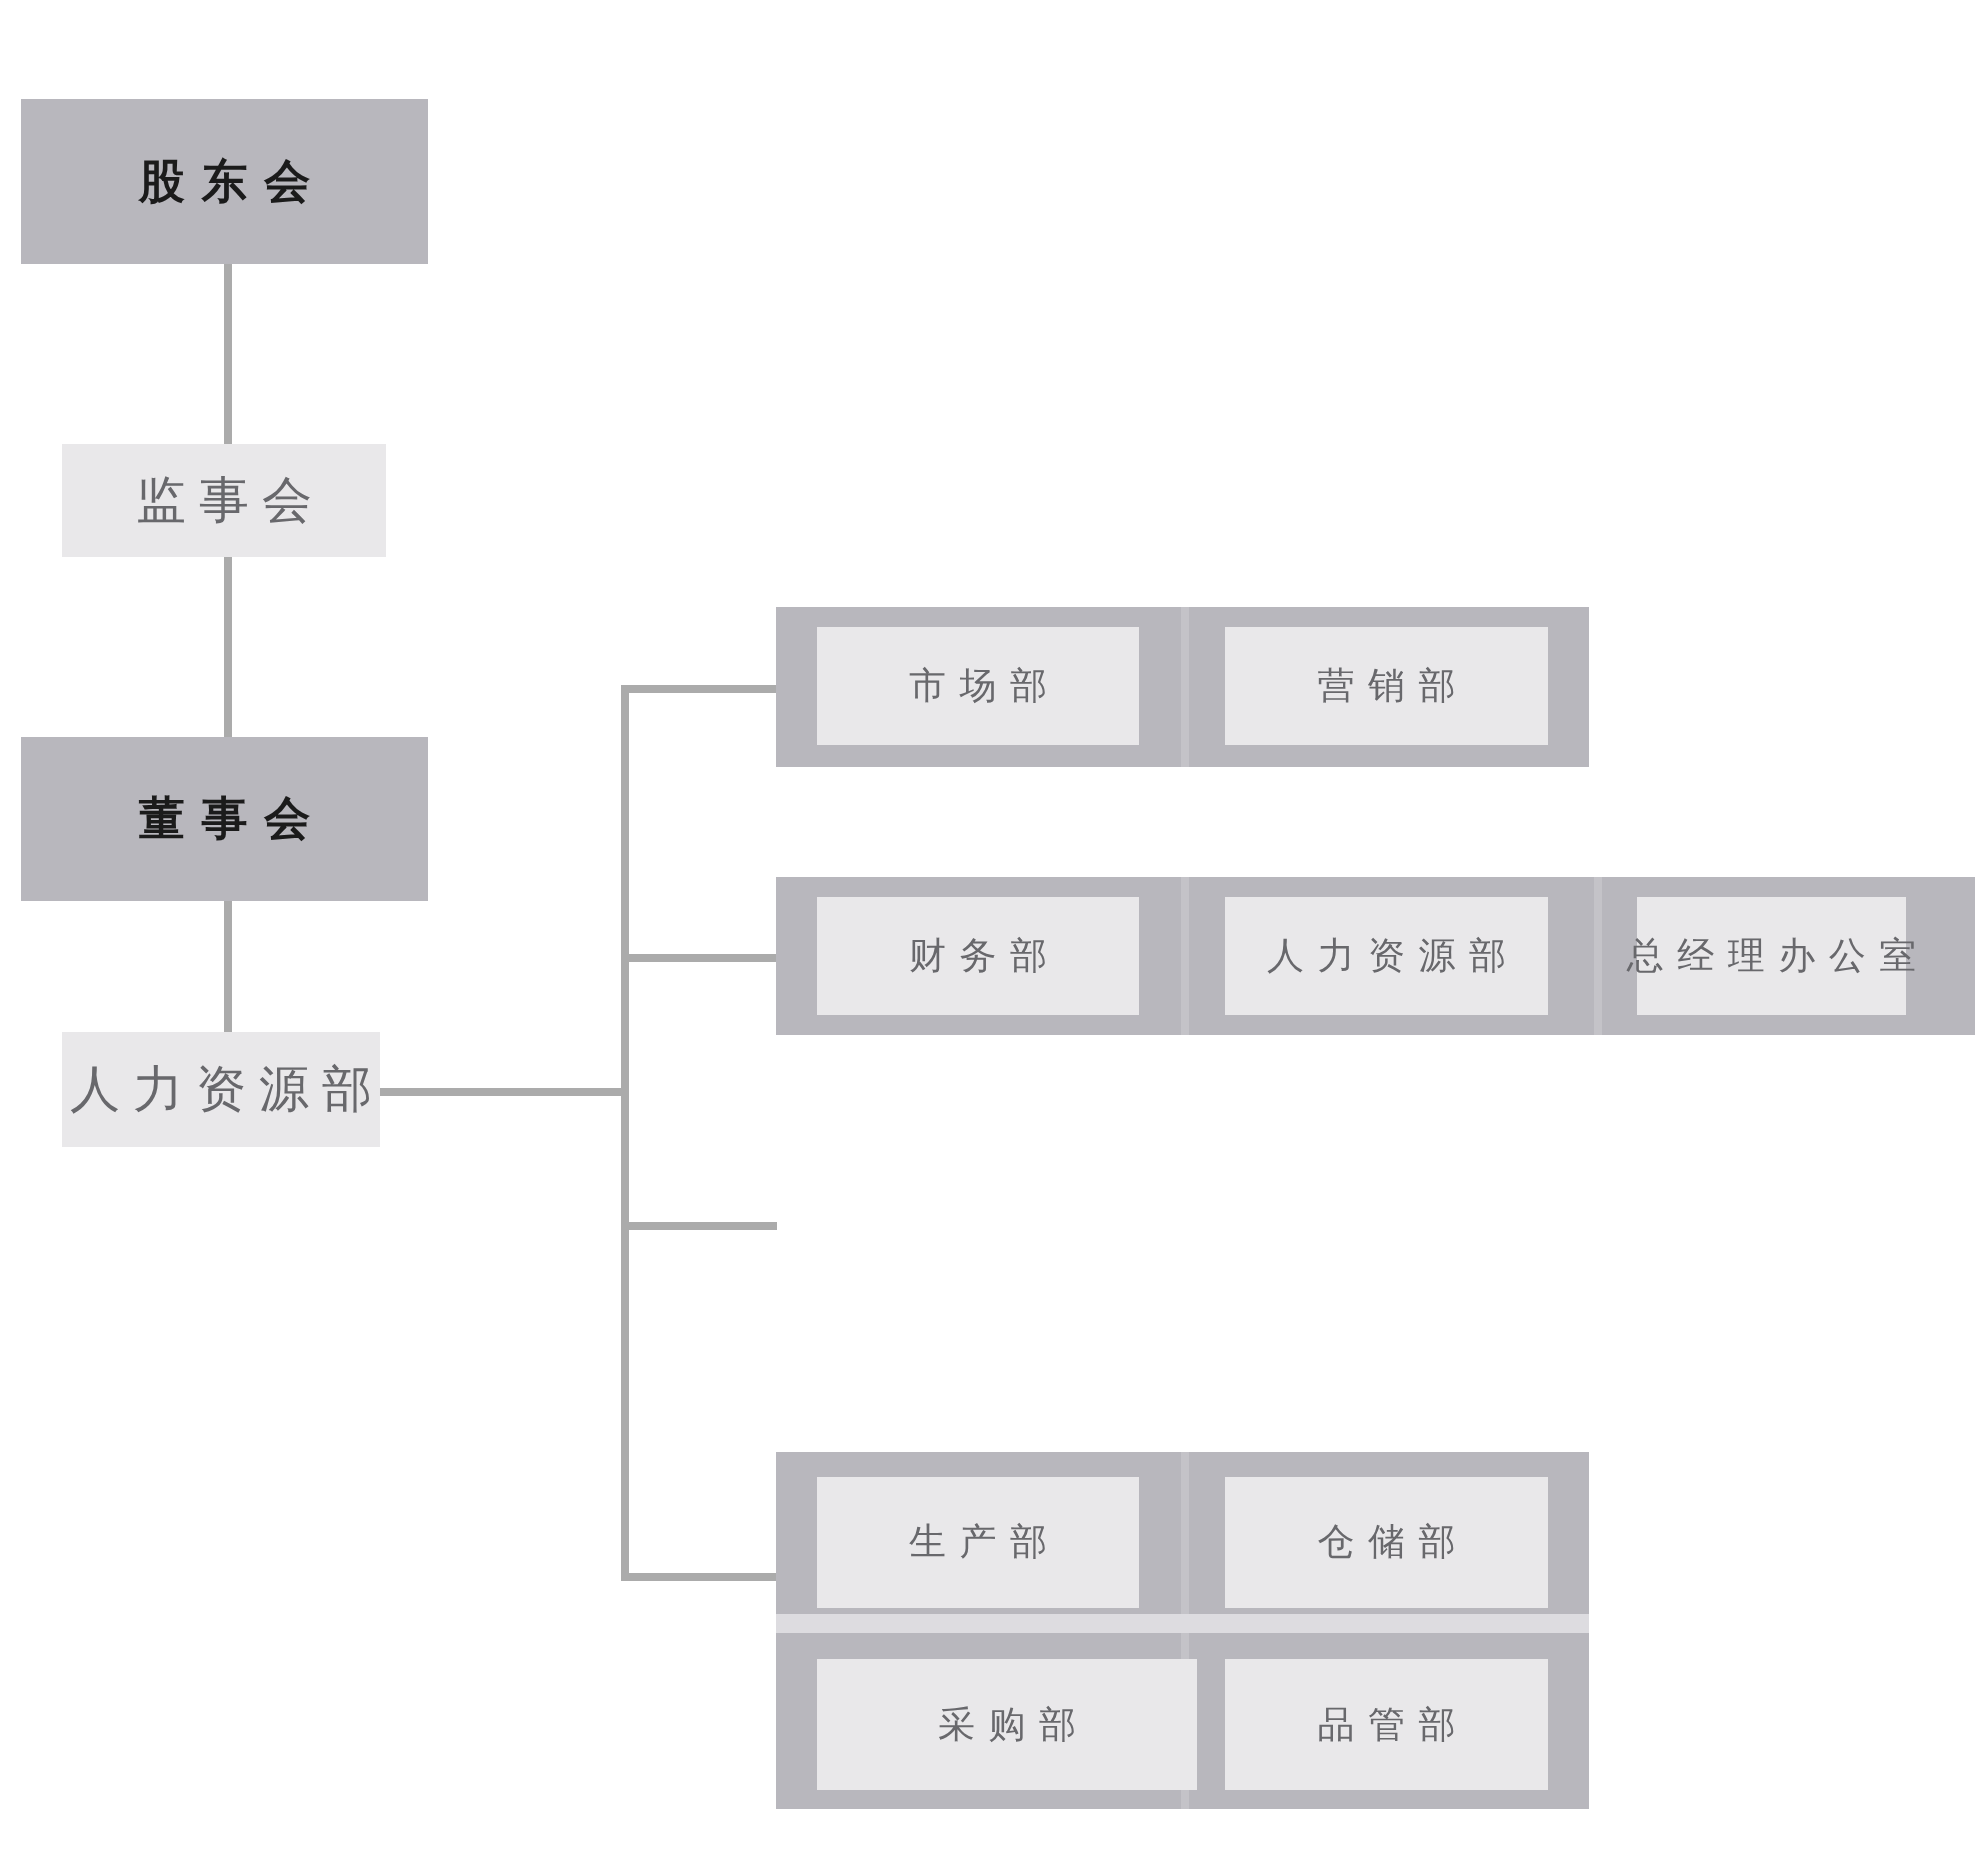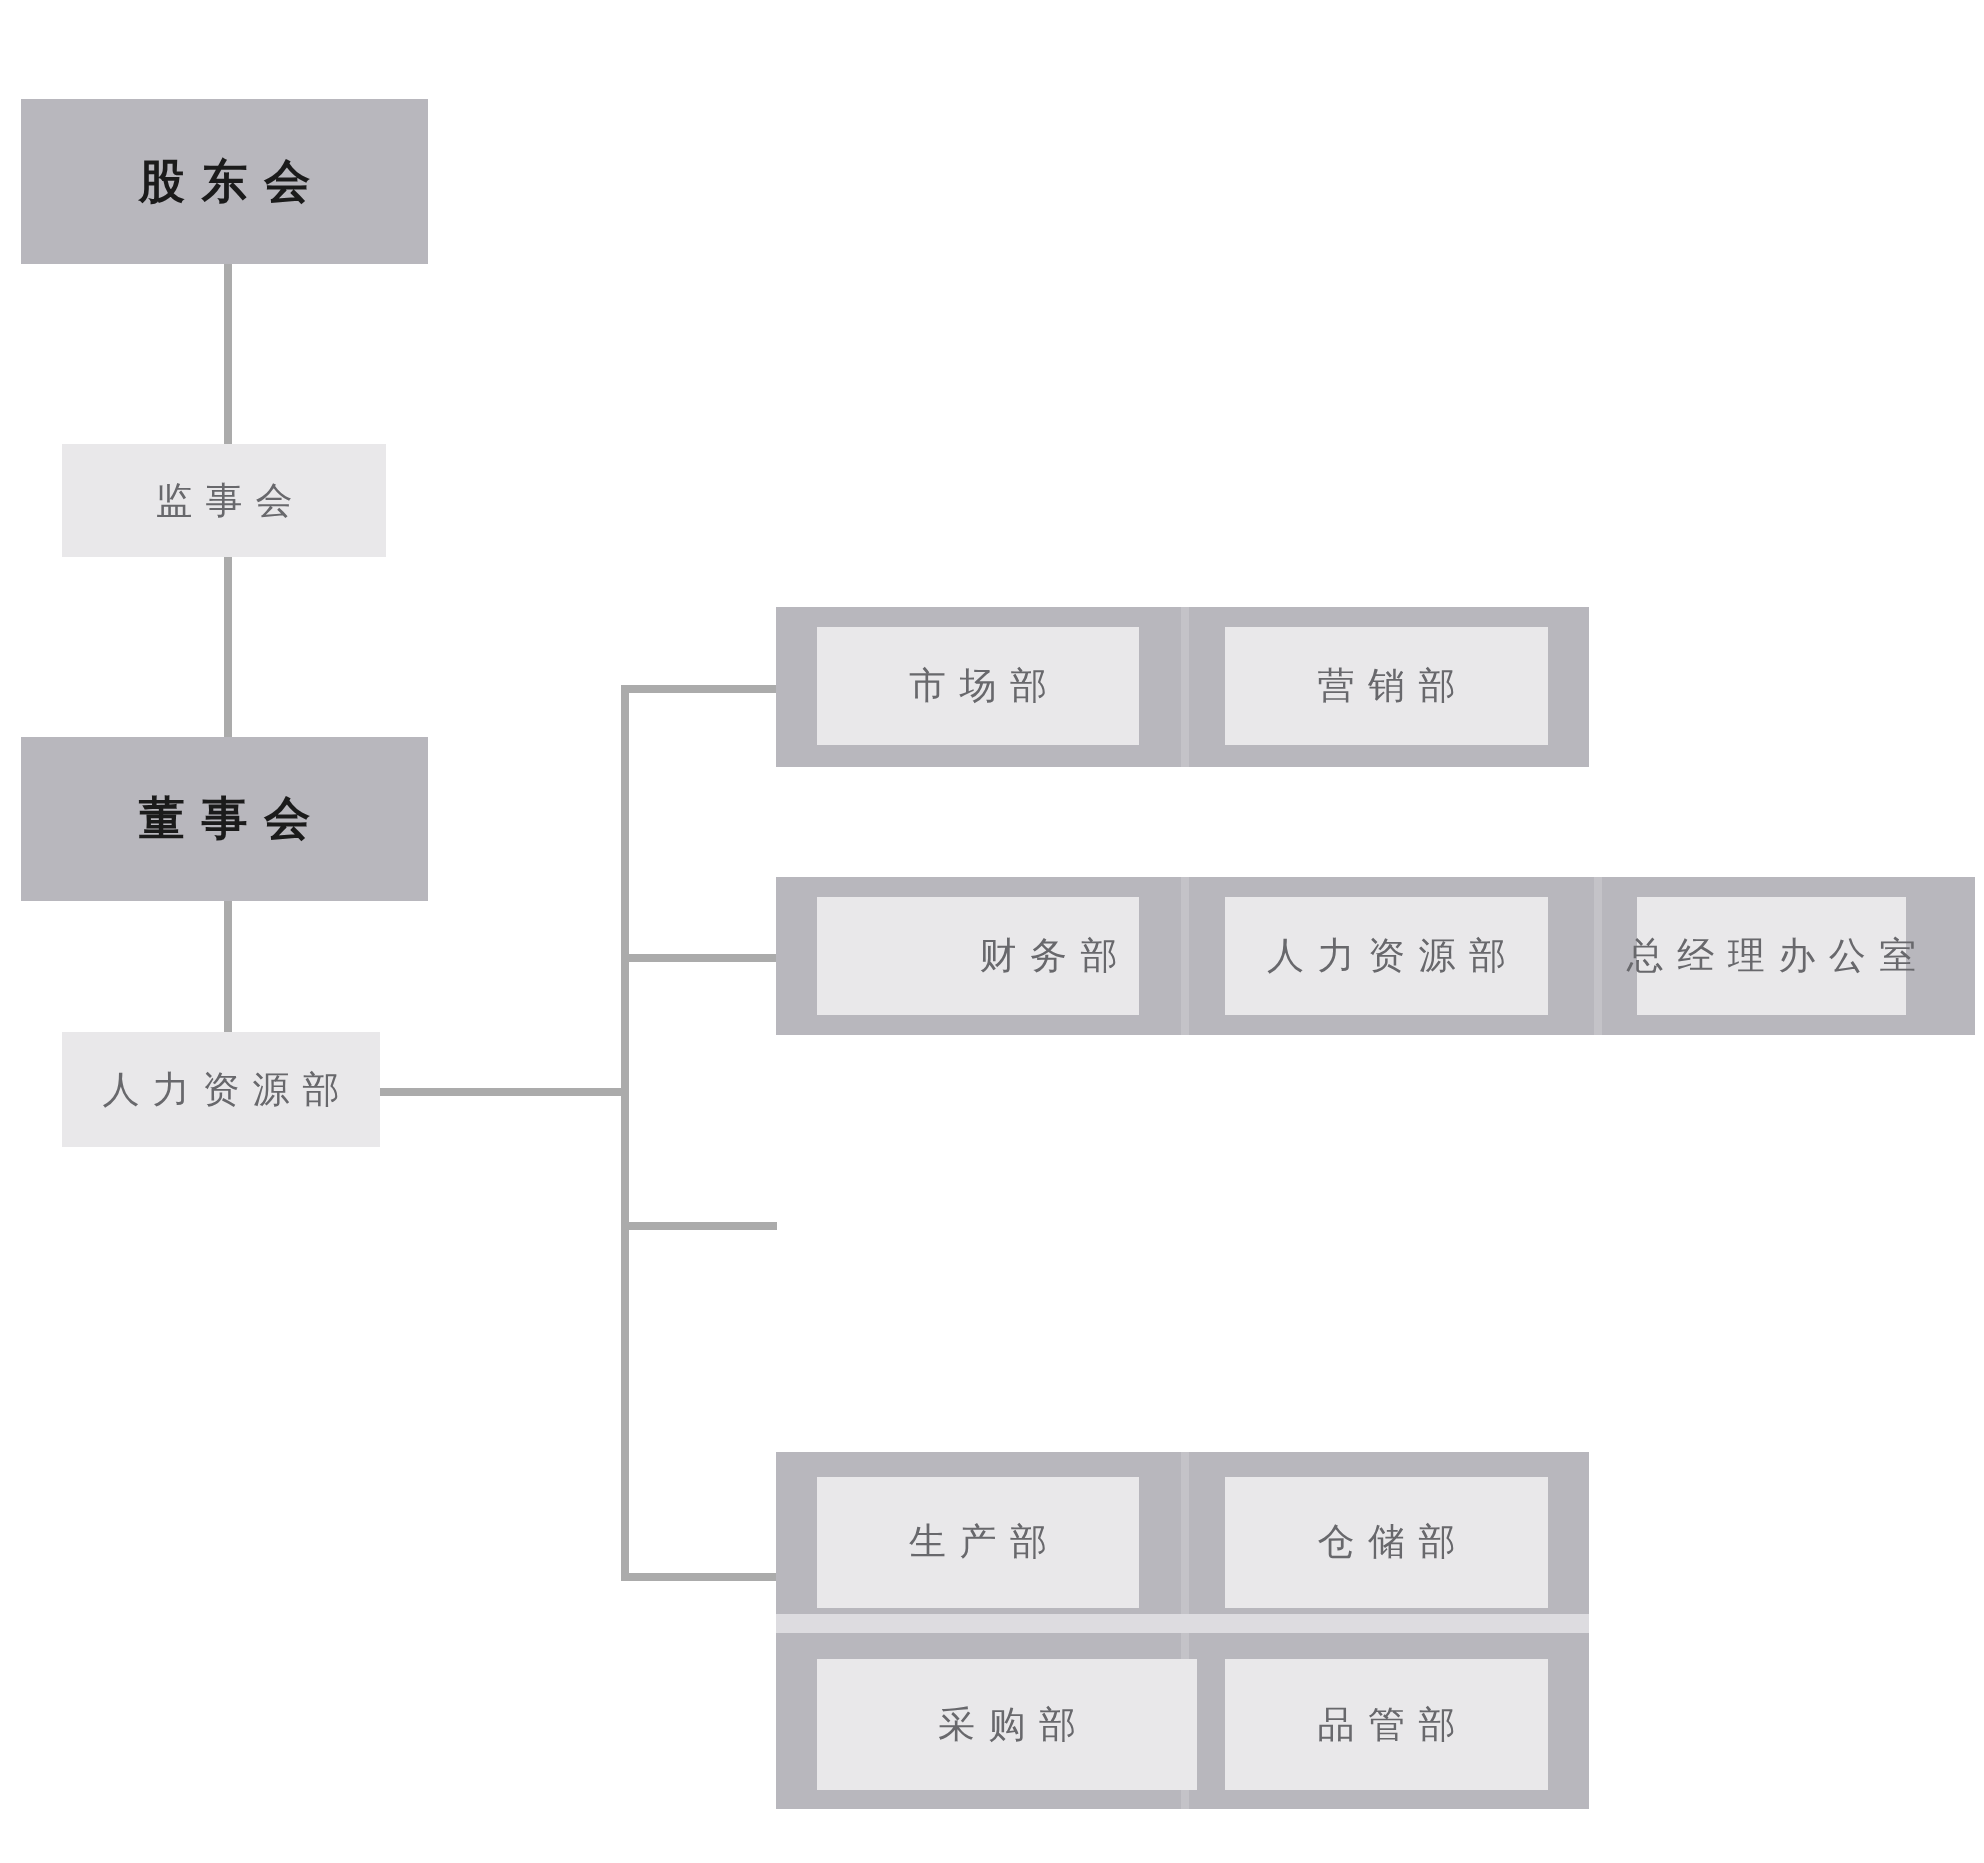--- a/index.html
+++ b/index.html
@@ -36,21 +36,21 @@
   .node-light { background: var(--box-light); }
 
   .node-dark .label {
     font-size: 46px;
     font-weight: 700;
     color: var(--text-dark);
     letter-spacing: 16.7px;
     text-indent: 16.7px;
   }
   .node-light .label {
-    font-size: 37px;
+    font-size: 50px;
     font-weight: 400;
     color: var(--text-gray);
     letter-spacing: 13px;
     text-indent: 13px;
   }
 
   .line {
     position: absolute;
     background: var(--line);
   }
@@ -125,21 +125,21 @@
       <span class="label">市场部</span>
     </div>
     <div class="cell-inner" style="left:449px; top:20px; width:323px; height:118px;">
       <span class="label">营销部</span>
     </div>
   </div>
 
   <div class="group" style="left:768px; top:869px; width:1199px; height:158px;">
     <div class="divider-v" style="left:405px;"></div>
     <div class="divider-v" style="left:818px;"></div>
-    <div class="cell-inner" style="left:41px; top:20px; width:322px; height:118px;justify-content:flex-end;">
+    <div class="cell-inner" style="left:41px; top:20px; width:322px; height:118px;">
       <span class="label">财务部</span>
     </div>
     <div class="cell-inner" style="left:449px; top:20px; width:323px; height:118px;">
       <span class="label">人力资源部</span>
     </div>
     <div class="cell-inner" style="left:861px; top:20px; width:269px; height:118px;">
       <span class="label">总经理办公室</span>
     </div>
   </div>
 

